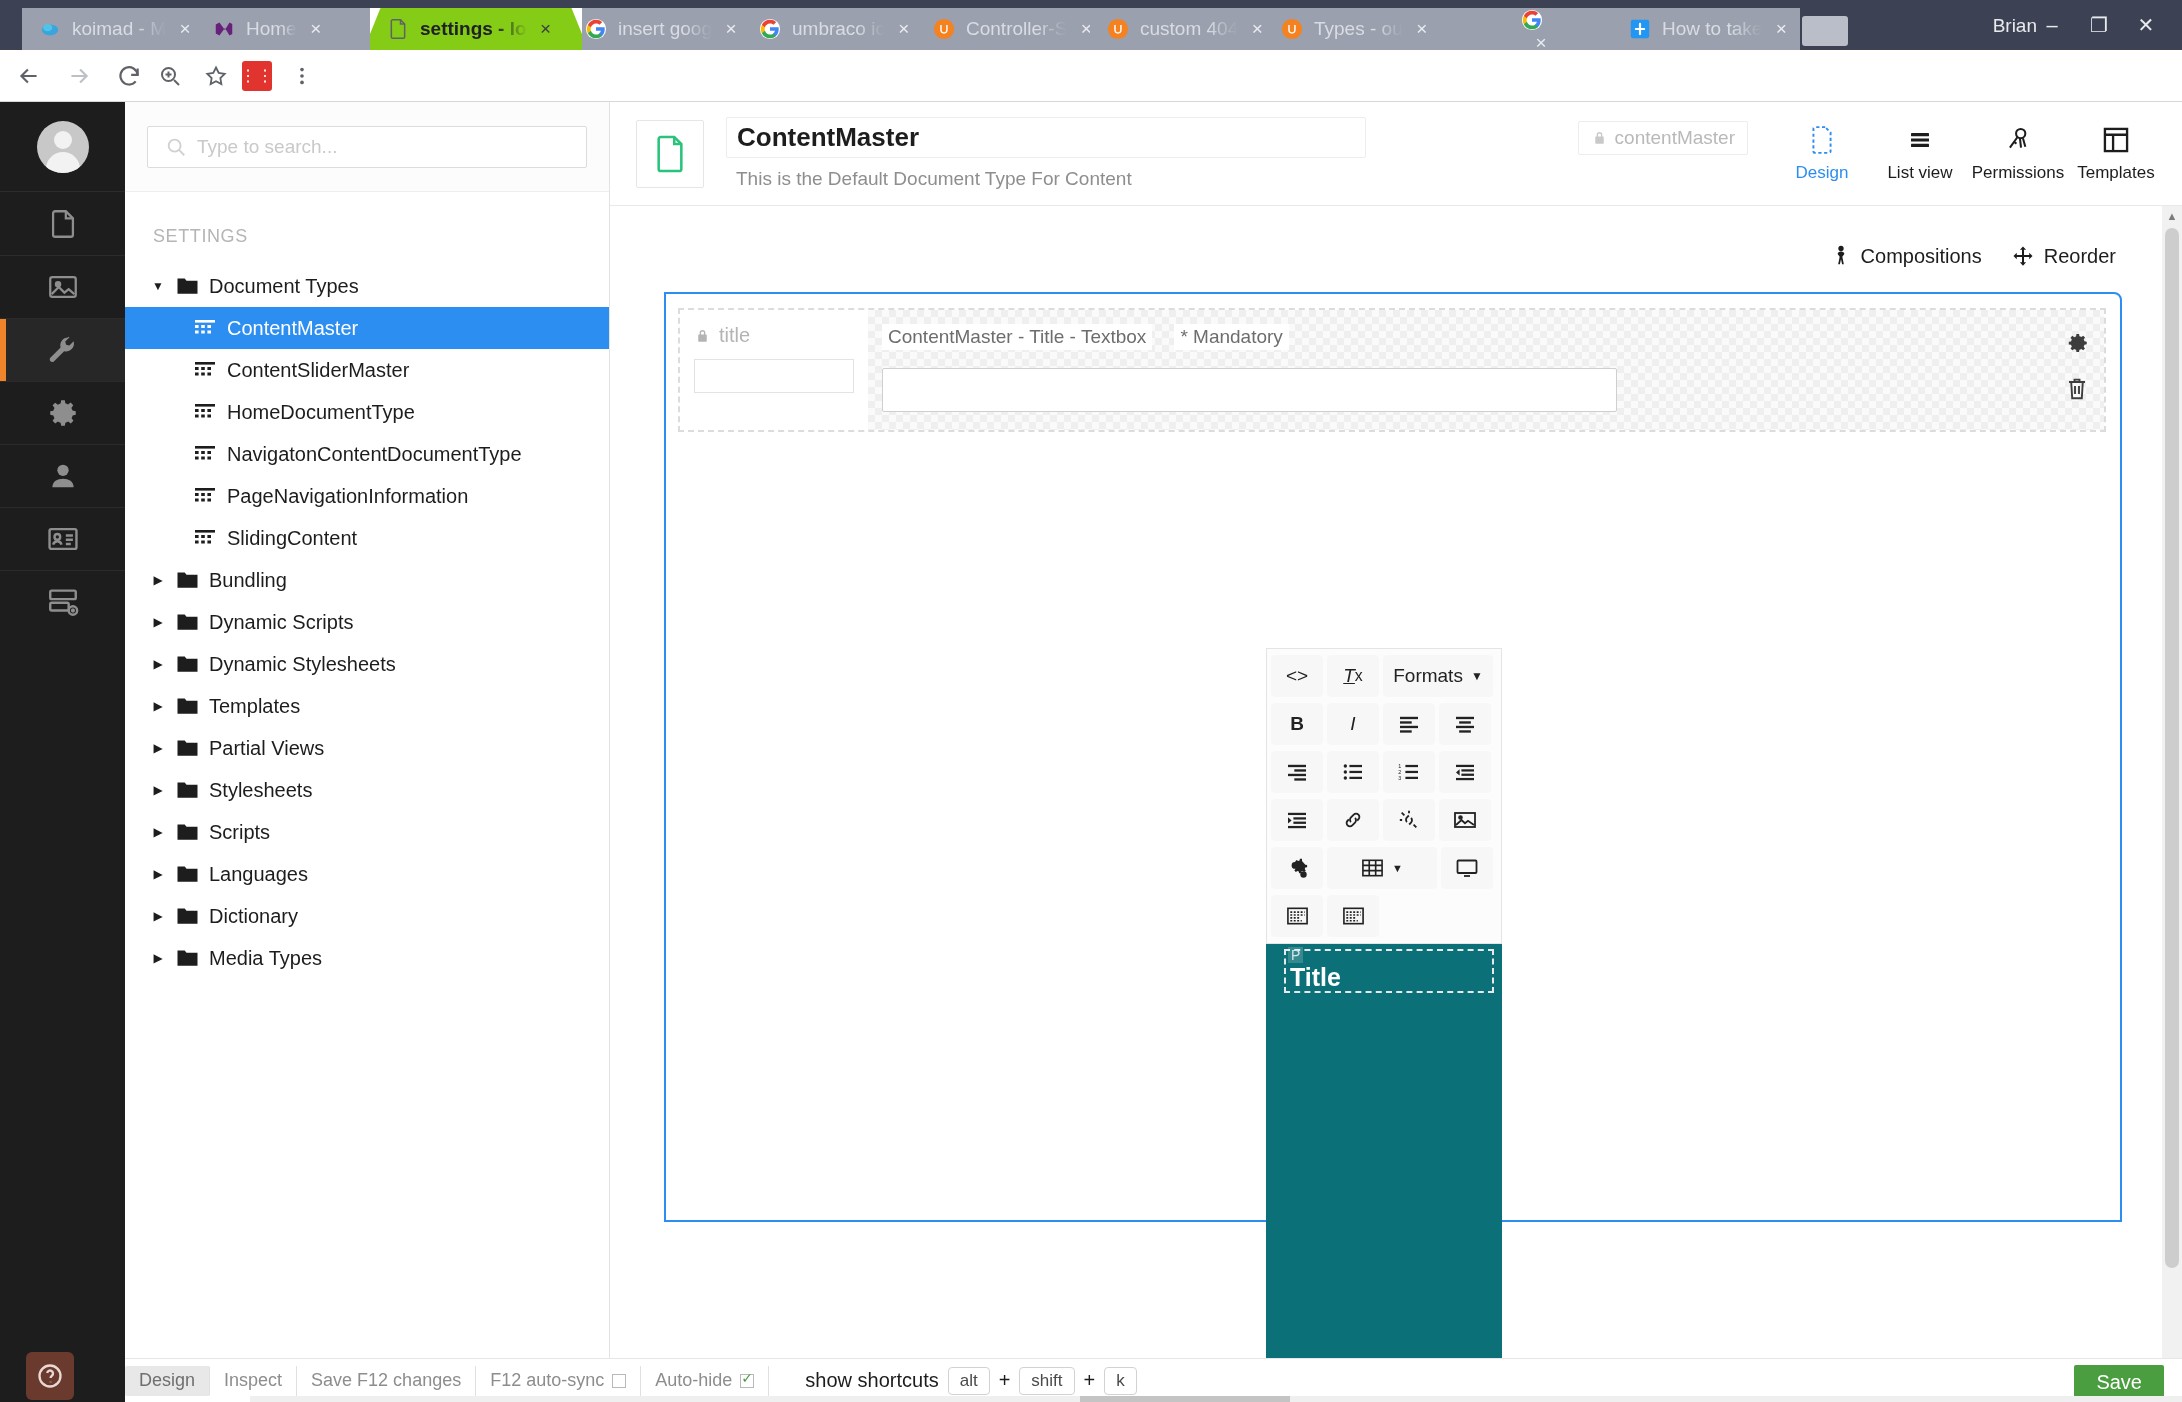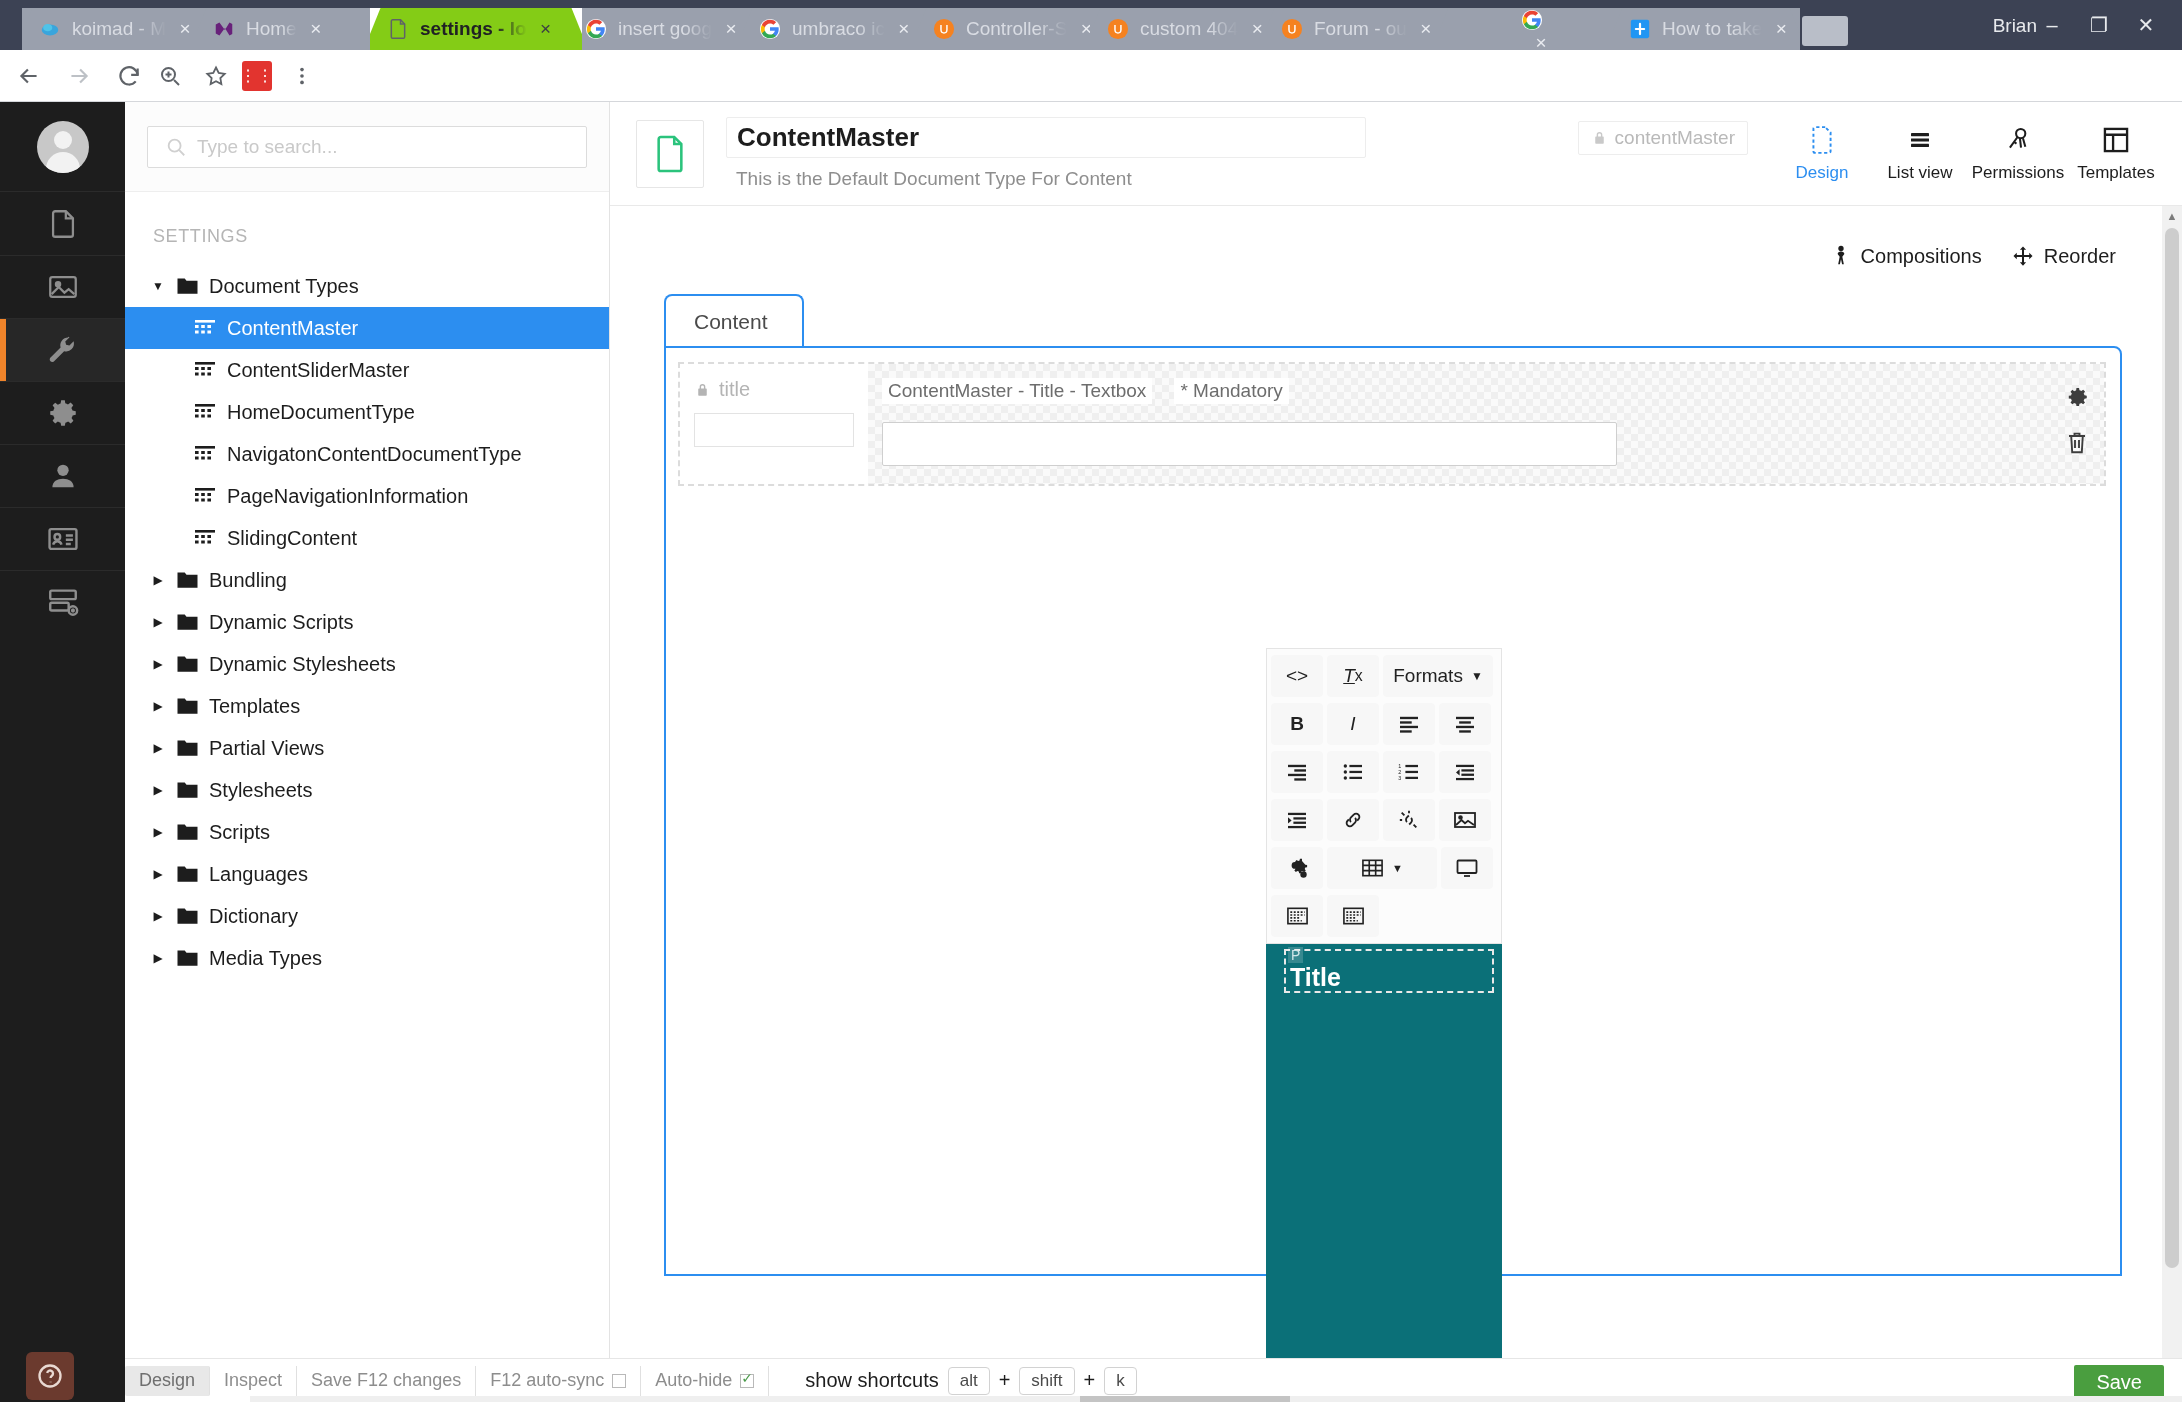--- a/index.html
+++ b/index.html
@@ -472,21 +472,21 @@
         <span class="tab-title">custom 404</span>
         <span class="tab-close">×</span>
       </div>
       <div class="tab skewed" style="left: 1264px; width: 188px;">
         <span class="favicon">
           <svg width="22" height="22" viewBox="0 0 24 24">
             <circle cx="12" cy="12" r="11" fill="#f58220"></circle>
             <path d="M8.1 7.6v5.2c0 1.9 1 2.8 2.5 2.8s2.4-.9 2.4-2.8V7.6h1.6v5.3c0 2.8-1.7 4.2-4 4.2s-4.1-1.4-4.1-4.2V7.6z" fill="#fff" transform="translate(1.4,0)"></path>
           </svg>
         </span>
-        <span class="tab-title">Forum - ou</span>
+        <span class="tab-title">Types - ou</span>
         <span class="tab-close">×</span>
       </div>
       <div class="tab skewed" style="left: 1438px; width: 188px; flex-direction: column;">
         <span class="favicon">
           <svg width="22" height="22" viewBox="0 0 24 24">
             <circle cx="12" cy="12" r="11" fill="#fff"></circle>
             <path d="M21.5 12.2c0-.7-.06-1.36-.18-2H12v3.8h5.35a4.6 4.6 0 01-2 3v2.5h3.23c1.89-1.74 2.92-4.3 2.92-7.3z" fill="#4285f4"></path>
             <path d="M12 22c2.7 0 4.96-.9 6.58-2.43l-3.23-2.5c-.9.6-2.04.96-3.35.96-2.58 0-4.76-1.74-5.54-4.08H3.12v2.58A9.98 9.98 0 0012 22z" fill="#34a853"></path>
             <path d="M6.46 13.95a6 6 0 010-3.83V7.54H3.12a10 10 0 000 8.99z" fill="#fbbc05"></path>
             <path d="M12 5.9c1.46 0 2.77.5 3.8 1.49l2.85-2.85C16.95 2.92 14.7 2 12 2 8.1 2 4.72 4.24 3.12 7.54l3.34 2.58C7.24 7.78 9.42 5.9 12 5.9z" fill="#ea4335"></path>
@@ -897,25 +897,20 @@
           <div class="ed-action">
             <span>
               <svg width="22" height="22" viewBox="0 0 24 24" fill="currentColor">
                   <path d="M12 1.5l3.4 3.6h-2.3v5.7h5.7V8.5L22.4 12 18.8 15.5v-2.3h-5.7v5.7h2.3L12 22.5 8.6 18.9h2.3v-5.7H5.2v2.3L1.6 12l3.6-3.5v2.3h5.7V5.1H8.6z"></path>
                 </svg>
             </span>
             <span>Reorder</span>
           </div>
         </div>
 
-        <div id="group-tabs">
-          <div class="g-tab">
-            <span>Content</span>
-          </div>
-        </div>
 
         <div id="group-pane">
           <div id="prop-row">
             <div id="prop-left">
               <div id="prop-alias">
                 <span>
                   <svg width="17" height="18" viewBox="0 0 24 24" fill="currentColor">
                       <path d="M17 10h-1V7.5a4 4 0 10-8 0V10H7a1 1 0 00-1 1v8a1 1 0 001 1h10a1 1 0 001-1v-8a1 1 0 00-1-1zm-7-2.5a2 2 0 114 0V10h-4z"></path>
                     </svg>
                 </span>

